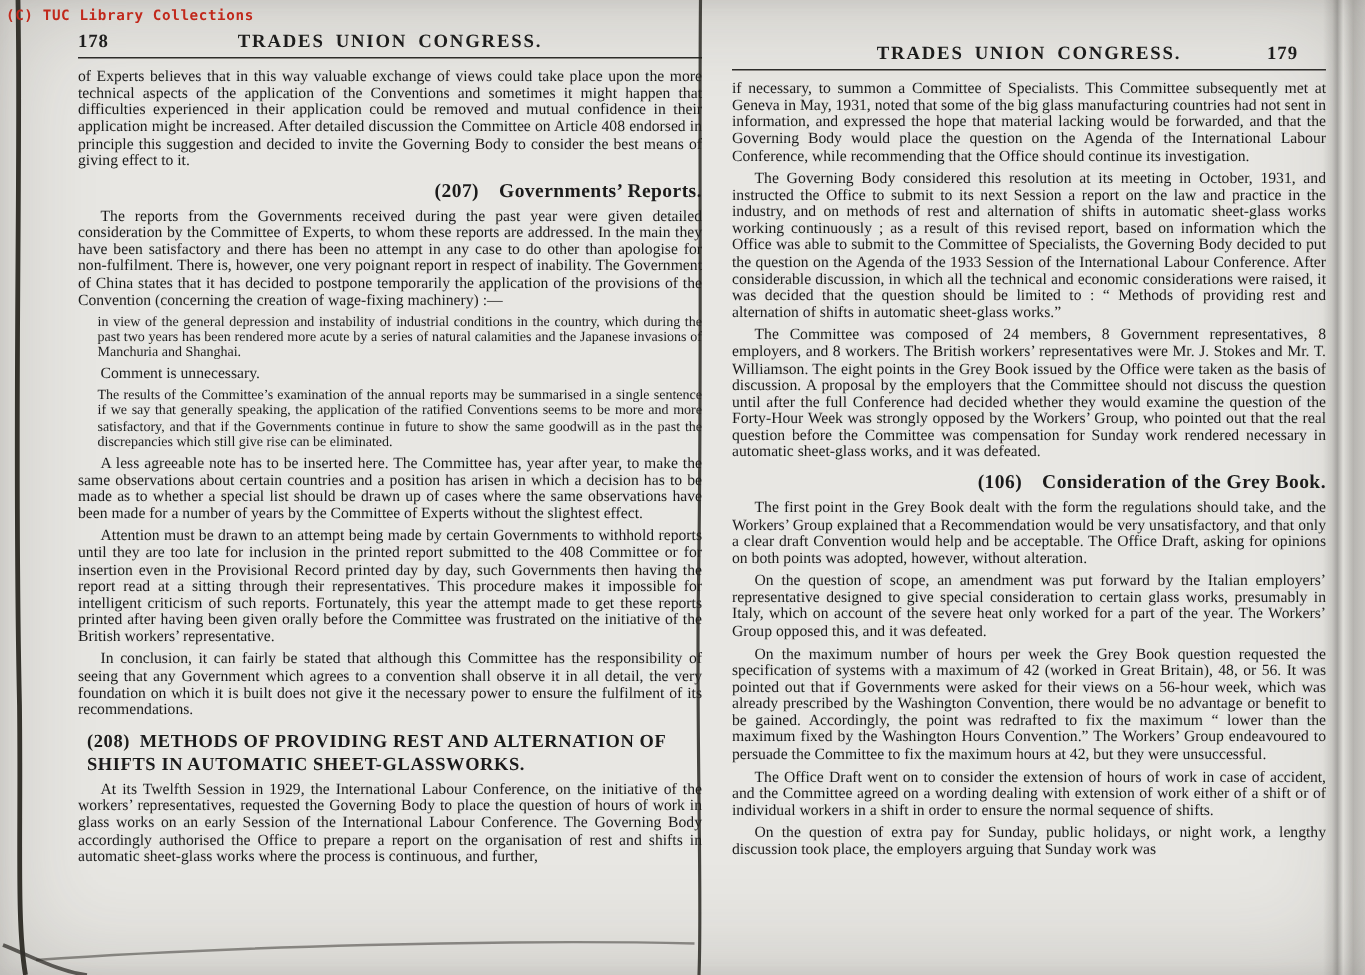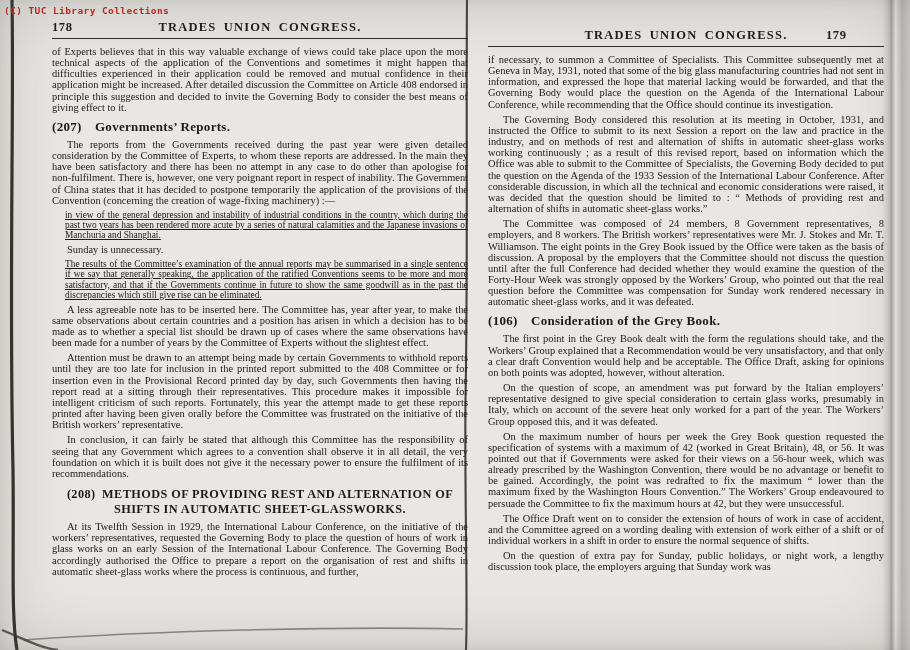--- a/index.html
+++ b/index.html
@@ -16,39 +16,39 @@
   .page{
     position:absolute;top:0;height:650px;overflow:hidden;z-index:5;
   }
   .page-left{left:24px;width:450px;padding:20px 6px 0 28px;box-sizing:border-box;}
   .page-right{left:472px;width:416px;padding:28px 4px 0 16px;box-sizing:border-box;}
   .page-header{
     display:flex;align-items:baseline;
     font-weight:bold;font-size:12.5px;letter-spacing:0.6px;
   }
   .pagenum{width:58px;font-size:12.5px;}
-  .pagenum.num-right{text-align:left;}
+  .pagenum.num-right{text-align:center;}
   .running{flex:1;text-align:center;letter-spacing:1.2px;word-spacing:3px;}
   .rule{border-top:1.6px solid #2c2b29;margin:3px 0 7px 0;}
   .body-col{font-size:10.45px;line-height:11.15px;text-align:justify;}
   .blk{margin:0 0 4px 0;}
   .blk.continuation{text-indent:0;}
   .blk.paragraph{text-indent:15px;}
   .blk.smallprint{
     font-size:9.35px;line-height:10.1px;
-    margin:1px 0 4px 0;padding-left:13px;text-decoration:underline;
+    margin:1px 0 4px 0;padding-left:13px;
   }
   .blk.smallprint::first-line{}
   .blk.heading{
-    text-align:left;text-indent:0;font-weight:bold;
+    text-align:right;text-indent:0;font-weight:bold;
     font-size:13px;line-height:14px;letter-spacing:0.3px;
     margin:7px 0 5px 0;
   }
   .blk.heading-caps{
-    text-align:center;text-indent:0;font-weight:bold;
+    text-align:left;text-indent:0;font-weight:bold;
     font-size:12.3px;line-height:14.5px;letter-spacing:0.4px;
     margin:8px 6px 5px 6px;
   }
   .artifacts{position:absolute;inset:0;z-index:20;pointer-events:none;}
   .right-edge{
     position:absolute;top:0;left:882px;width:28px;height:650px;z-index:25;pointer-events:none;
     background:linear-gradient(90deg,
       rgba(100,98,94,0) 0%, rgba(100,98,94,0.18) 22%,
       rgba(60,58,55,0.35) 34%, rgba(238,237,233,0.9) 48%,
       rgba(190,188,184,0.85) 72%, rgba(225,224,220,1) 100%);
@@ -69,21 +69,21 @@
     <span class="pagenum">178</span>
     <span class="running">TRADES UNION CONGRESS.</span>
     <span class="pagenum num-right"></span>
   </div>
   <div class="rule"></div>
   <div class="body-col">
       <div class="blk continuation">of Experts believes that in this way valuable exchange of views could take place upon the more technical aspects of the application of the Conventions and sometimes it might happen that difficulties experienced in their application could be removed and mutual confidence in their application might be increased.  After detailed discussion the Committee on Article 408 endorsed in principle this suggestion and decided to invite the Governing Body to consider the best means of giving effect to it.</div>
       <div class="blk heading">(207) Governments’ Reports.</div>
       <div class="blk paragraph">The reports from the Governments received during the past year were given detailed consideration by the Committee of Experts, to whom these reports are addressed.  In the main they have been satisfactory and there has been no attempt in any case to do other than apologise for non-fulfilment. There is, however, one very poignant report in respect of inability.  The Government of China states that it has decided to postpone temporarily the application of the provisions of the Convention (concerning the creation of wage-fixing machinery) :—</div>
       <div class="blk smallprint">in view of the general depression and instability of industrial conditions in the country, which during the past two years has been rendered more acute by a series of natural calamities and the Japanese invasions of Manchuria and Shanghai.</div>
-      <div class="blk paragraph">Sunday is unnecessary.</div>
+      <div class="blk paragraph">Comment is unnecessary.</div>
       <div class="blk smallprint">The results of the Committee’s examination of the annual reports may be summarised in a single sentence if we say that generally speaking, the application of the ratified Conventions seems to be more and more satisfactory, and that if the Governments continue in future to show the same goodwill as in the past the discrepancies which still give rise can be eliminated.</div>
       <div class="blk paragraph">A less agreeable note has to be inserted here.  The Committee has, year after year, to make the same observations about certain countries and a position has arisen in which a decision has to be made as to whether a special list should be drawn up of cases where the same observations have been made for a number of years by the Committee of Experts without the slightest effect.</div>
       <div class="blk paragraph">Attention must be drawn to an attempt being made by certain Governments to withhold reports until they are too late for inclusion in the printed report submitted to the 408 Committee or for insertion even in the Provisional Record printed day by day, such Governments then having the report read at a sitting through their representatives.  This procedure makes it impossible for intelligent criticism of such reports.  Fortunately, this year the attempt made to get these reports printed after having been given orally before the Committee was frustrated on the initiative of the British workers’ representative.</div>
       <div class="blk paragraph">In conclusion, it can fairly be stated that although this Committee has the responsibility of seeing that any Government which agrees to a convention shall observe it in all detail, the very foundation on which it is built does not give it the necessary power to ensure the fulfilment of its recommendations.</div>
       <div class="blk heading-caps">(208) METHODS OF PROVIDING REST AND ALTERNATION OF SHIFTS IN AUTOMATIC SHEET-GLASSWORKS.</div>
       <div class="blk paragraph">At its Twelfth Session in 1929, the International Labour Conference, on the initiative of the workers’ representatives, requested the Governing Body to place the question of hours of work in glass works on an early Session of the International Labour Conference.  The Governing Body accordingly authorised the Office to prepare a report on the organisation of rest and shifts in automatic sheet-glass works where the process is continuous, and further,</div>
     </div>
 </div>
 
 <div class="page page-right">

